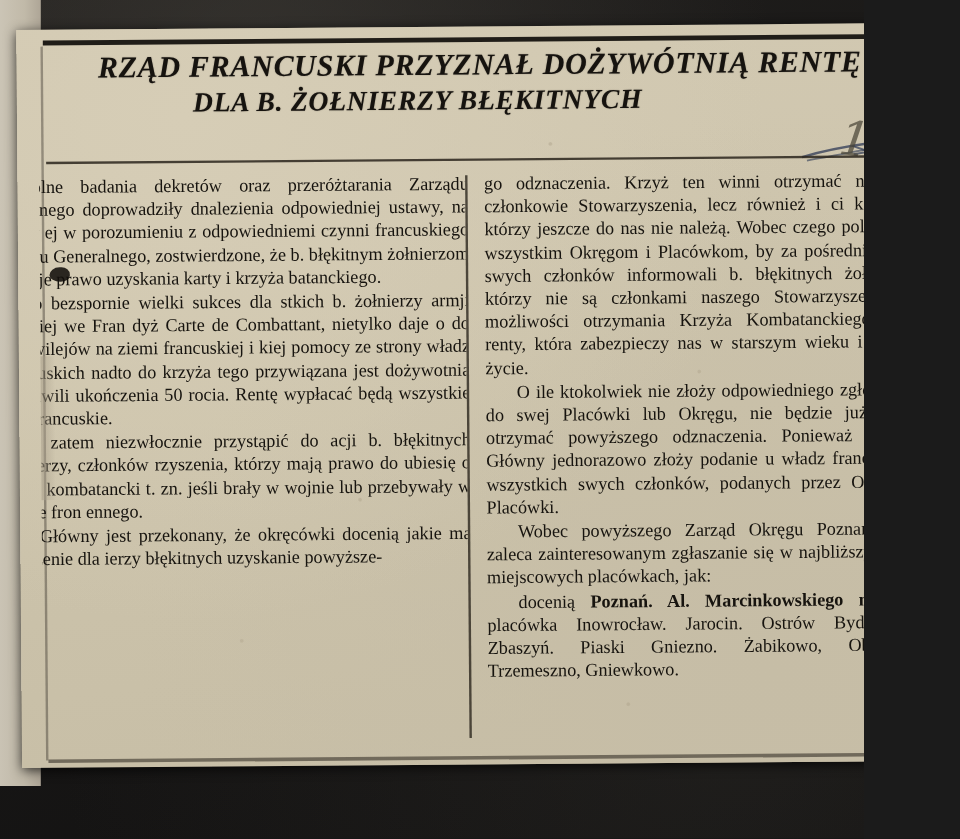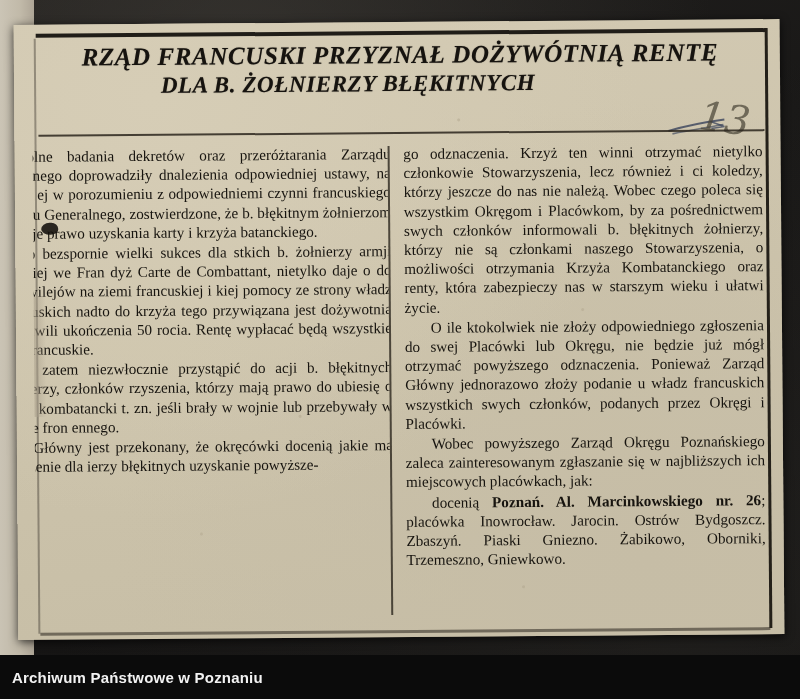--- a/index.html
+++ b/index.html
@@ -4,21 +4,21 @@
 <title>Archiwum Państwowe w Poznaniu — wycinek prasowy</title>
 <style>
   html, body {
     margin: 0;
     padding: 0;
     background: #1b1b1b;
   }
 
   #screenshot {
     position: relative;
-    width: 800px;
+    width: 720px;
     height: 699px;
     overflow: hidden;
     background: #141414;
     font-family: "Liberation Serif", serif;
   }
 
   
   .backdrop {
     position: absolute;
     inset: 0;
@@ -316,17 +316,14 @@
         <p class="indent">O ile ktokolwiek nie złoży odpowiedniego zgłoszenia do swej Placówki lub Okręgu, nie będzie już mógł otrzymać powyższego odzna­czenia. Ponieważ Zarząd Główny jednorazo­wo złoży podanie u władz francuskich wszyst­kich swych członków, podanych przez Okrę­gi i Placówki.</p>
         <p class="indent">Wobec powyższego Zarząd Okręgu Po­znańskiego zaleca zainteresowanym zgłasza­nie się w najbliższych ich miejscowych pla­cówkach, jak:</p>
         <p class="indent">
           <span>docenią </span><b>Poznań. Al. Marcinkowskiego nr. 26</b><span>; placówka Inowrocław. Jarocin. Ostrów Bydgoszcz. Zbaszyń. Piaski Gniezno. Żabiko­wo, Oborniki, Trzemeszno, Gniewkowo.</span>
         </p>
       </div>
 
     </div>
   </div>
 
-  <div class="caption-bar">
-    <span class="caption-text">Archiwum Państwowe w Poznaniu</span>
-  </div>
 
 </div>
 
 </body></html>

